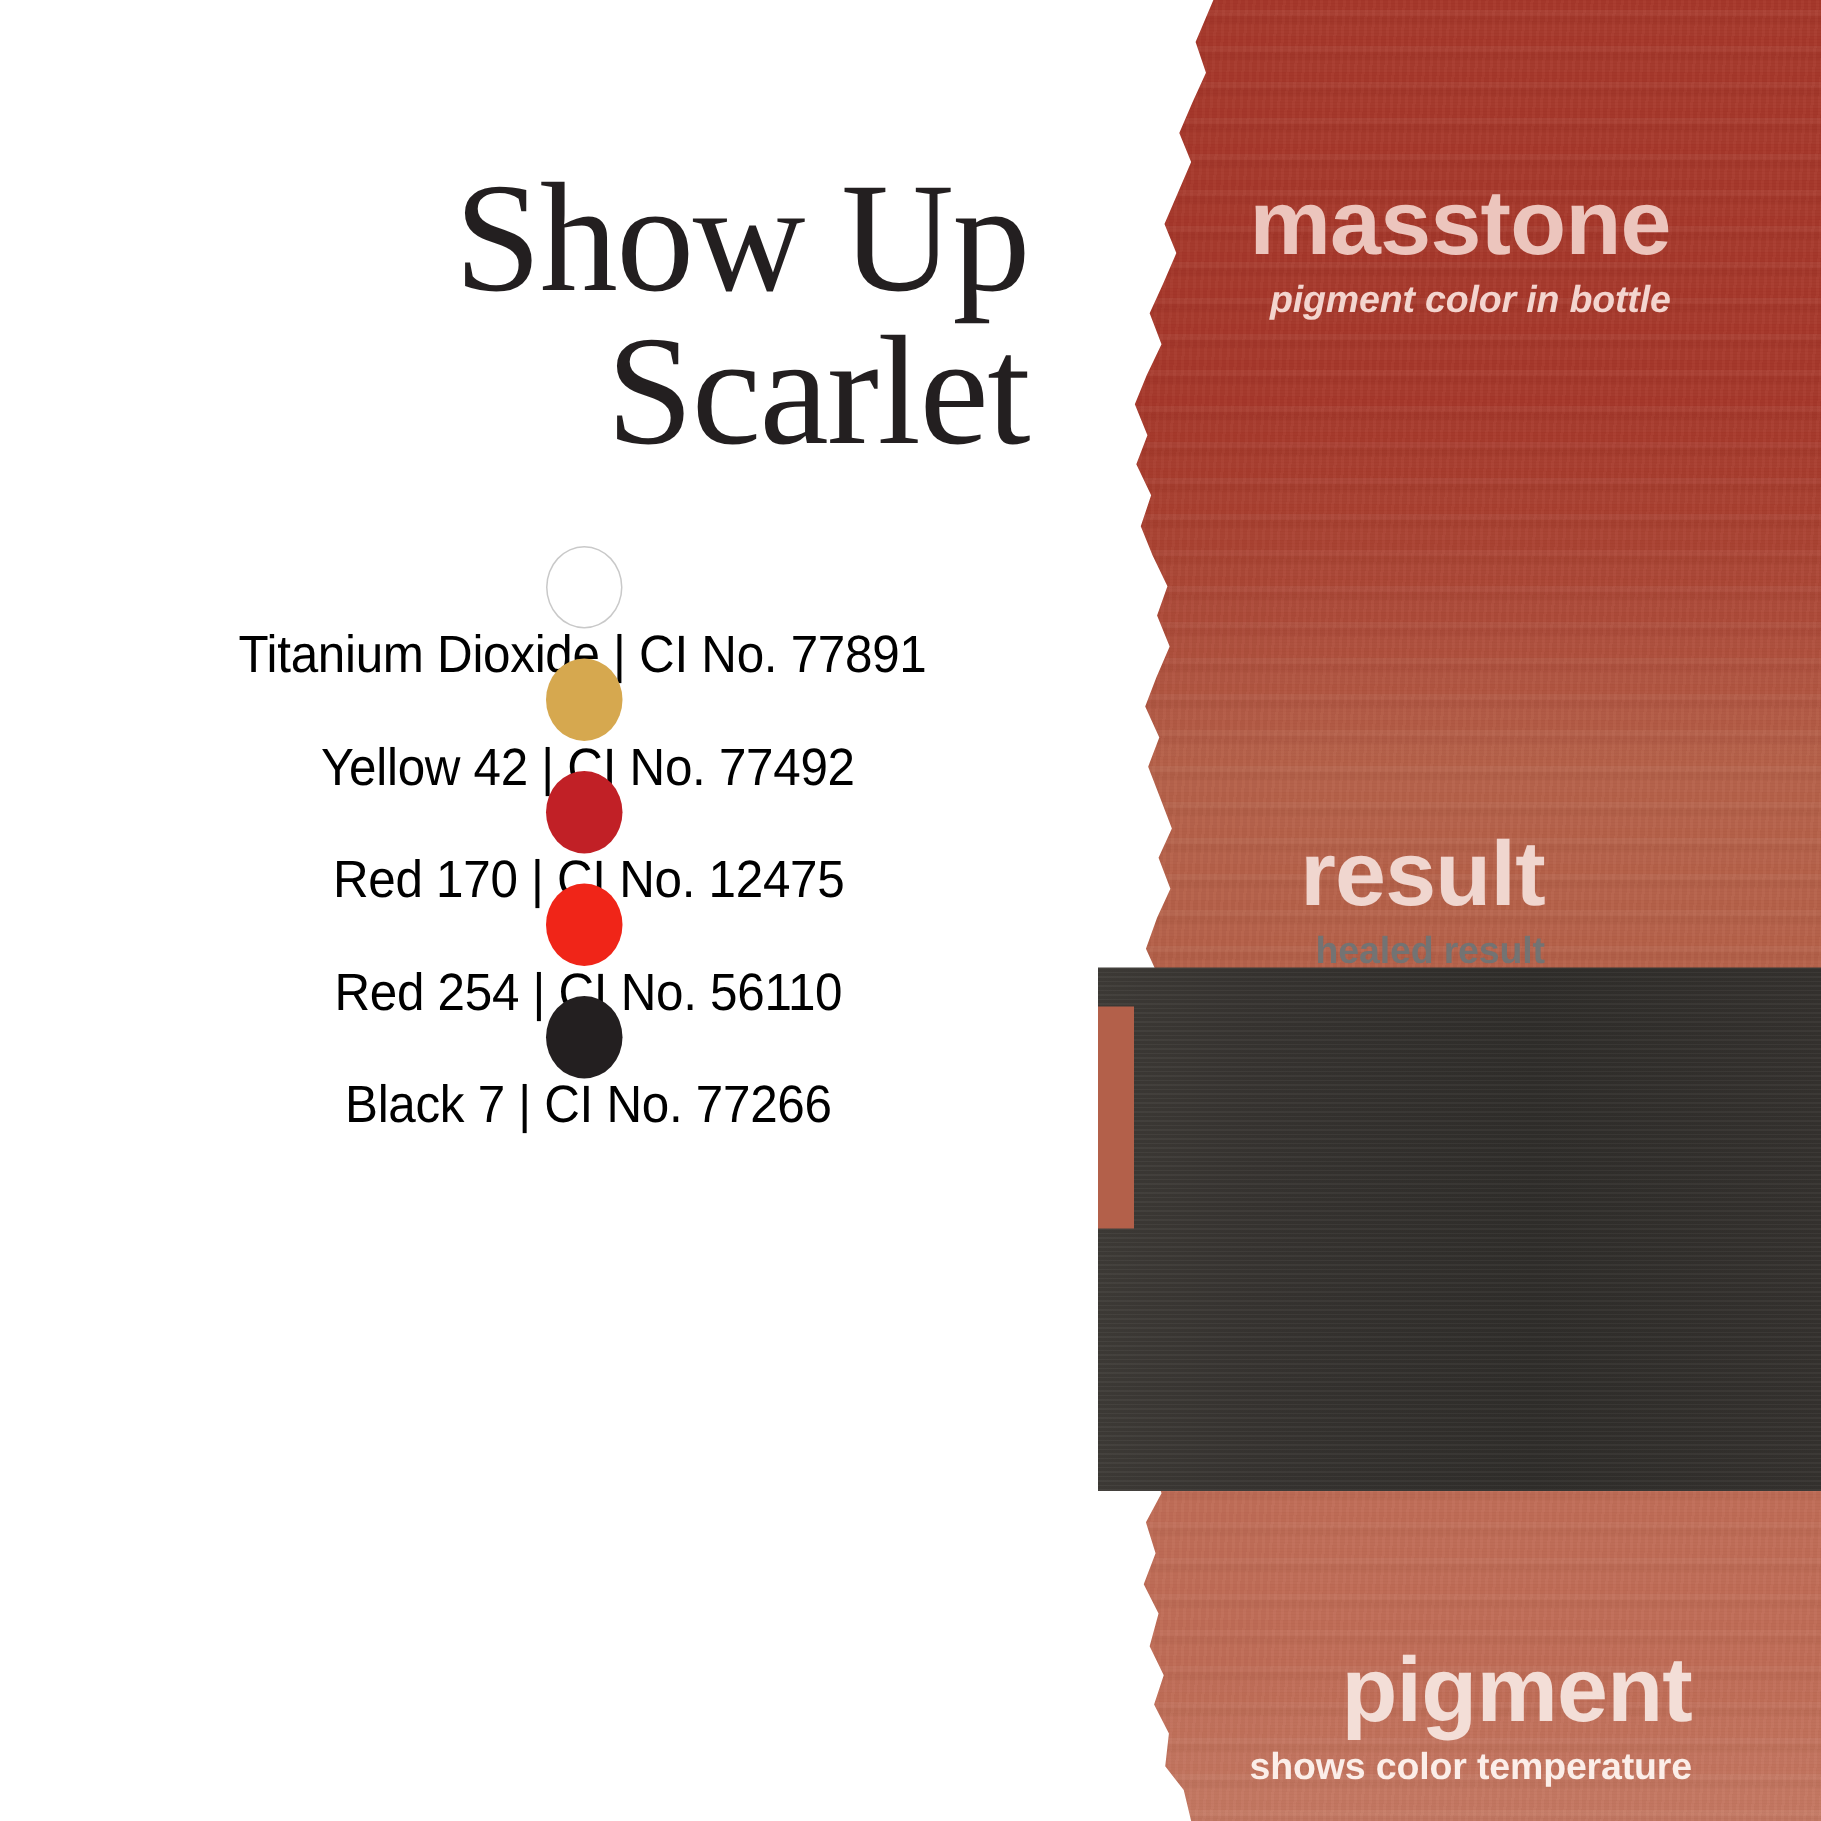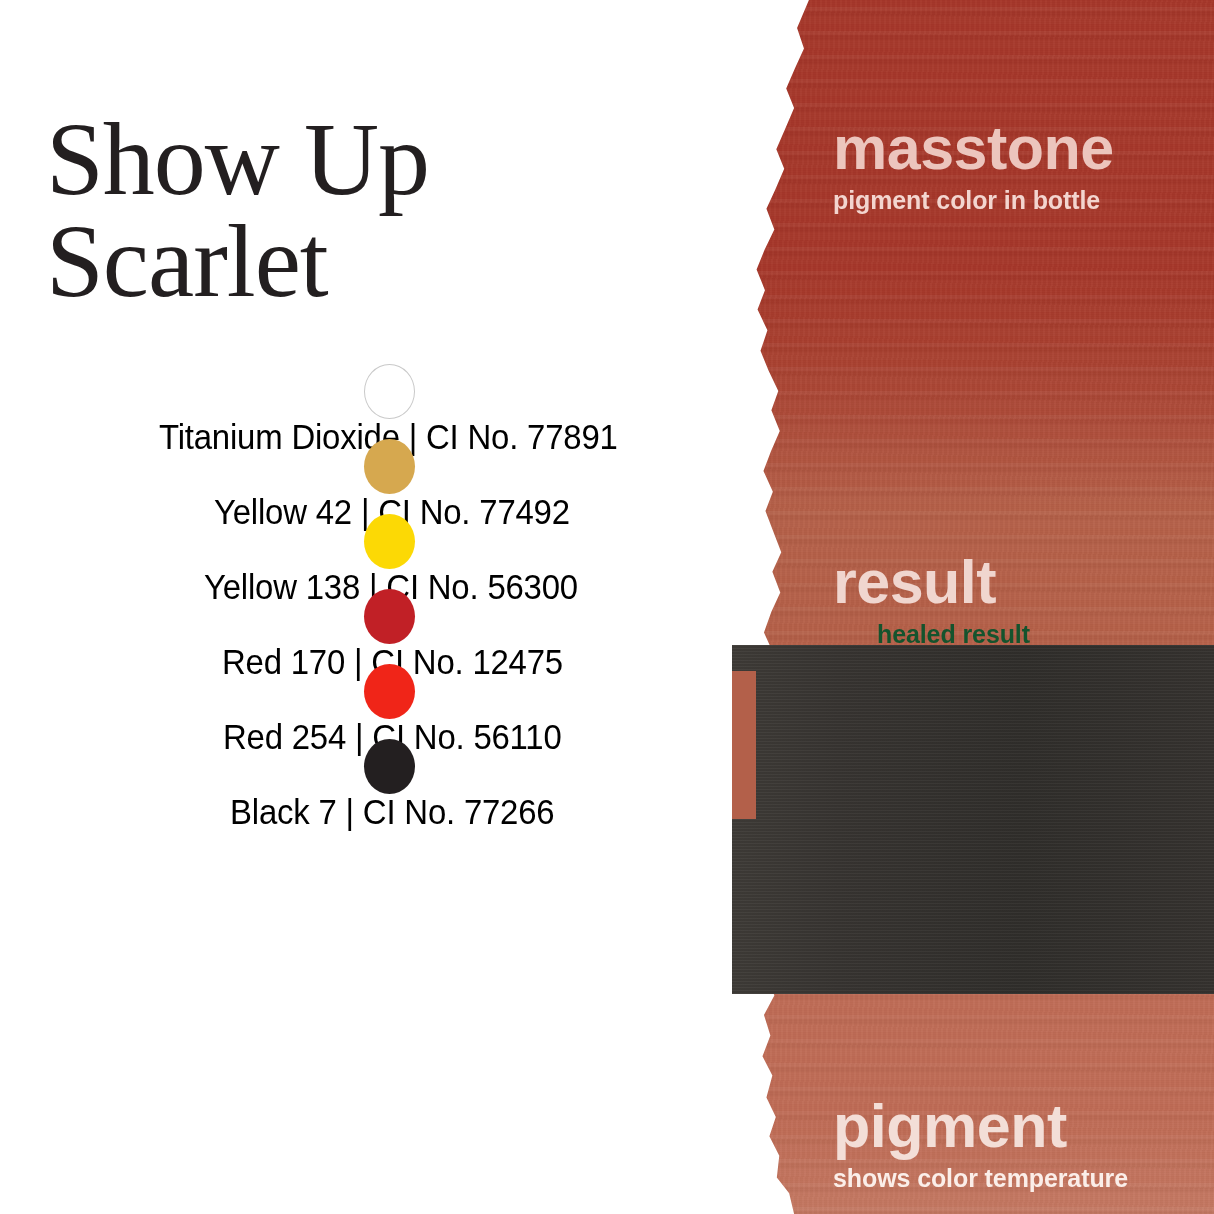--- a/index.html
+++ b/index.html
@@ -1,21 +1,21 @@
 <!DOCTYPE html>
 <html><head>
 <meta charset="utf-8">
 <title>Show Up Scarlet</title>
 <style>
   html,body{margin:0;padding:0;background:#ffffff;}
   body{width:1214px;height:1214px;overflow:hidden;
        font-family:"Liberation Sans","DejaVu Sans",sans-serif;
        -webkit-font-smoothing:antialiased;}
 
-  #page{position:relative;width:1214px;height:1214px;background:#fff;overflow:hidden;}
+  #page{position:relative;width:1214px;height:1214px;background:#fff;overflow:hidden;text-align:right;}
 
   
   #left-col{position:absolute;left:0;top:0;width:760px;height:1214px;}
 
   #title{
     position:absolute;left:46px;top:38px;width:640px;
     font-family:"Liberation Serif","DejaVu Serif",serif;
     font-size:104px;line-height:0.98;font-weight:400;
     letter-spacing:-1px;color:#231f20;
   }
@@ -107,23 +107,23 @@
     font-size:61px;font-weight:700;line-height:1;
     letter-spacing:-0.5px;white-space:nowrap;
     font-family:"Liberation Sans","DejaVu Sans",sans-serif;
   }
   .tone-sub{
     font-size:25px;font-weight:700;line-height:1;margin-top:9px;
     letter-spacing:-0.1px;white-space:nowrap;
     font-family:"Liberation Sans","DejaVu Sans",sans-serif;
   }
   #label-masstone{left:833px;top:118px;color:#ecc5bd;}
-  #label-masstone .tone-sub{color:#f3d5cf;}
+  #label-masstone .tone-sub{color:#f3d5cf;font-style:italic;}
   #label-midtone{left:833px;top:552px;color:#f0d6cf;}
-  #label-midtone .tone-sub{color:#14532d;margin-left:44px;}
+  #label-midtone .tone-sub{color:#737373;margin-left:44px;}
   #label-basetone{left:833px;top:1096px;color:#f3ded7;}
   #label-basetone .tone-sub{color:#fbeee9;}
 </style>
 </head>
 <body>
 
 <div id="page">
 
   <div id="left-col">
 
@@ -133,24 +133,20 @@
     </h1>
 
     <div id="pigment-list">
         <div class="pigment-row">
           <span class="swatch-dot outlined" style="background: rgb(255, 255, 255);"></span>
           <span class="pigment-label">Titanium Dioxide | CI No. 77891</span>
         </div>
         <div class="pigment-row">
           <span class="swatch-dot" style="background: rgb(214, 168, 79);"></span>
           <span class="pigment-label">Yellow 42 | CI No. 77492</span>
-        </div>
-        <div class="pigment-row">
-          <span class="swatch-dot" style="background: rgb(252, 217, 5);"></span>
-          <span class="pigment-label">Yellow 138 | CI No. 56300</span>
         </div>
         <div class="pigment-row">
           <span class="swatch-dot" style="background: rgb(193, 32, 38);"></span>
           <span class="pigment-label">Red 170 | CI No. 12475</span>
         </div>
         <div class="pigment-row">
           <span class="swatch-dot" style="background: rgb(240, 37, 24);"></span>
           <span class="pigment-label">Red 254 | CI No. 56110</span>
         </div>
         <div class="pigment-row">

